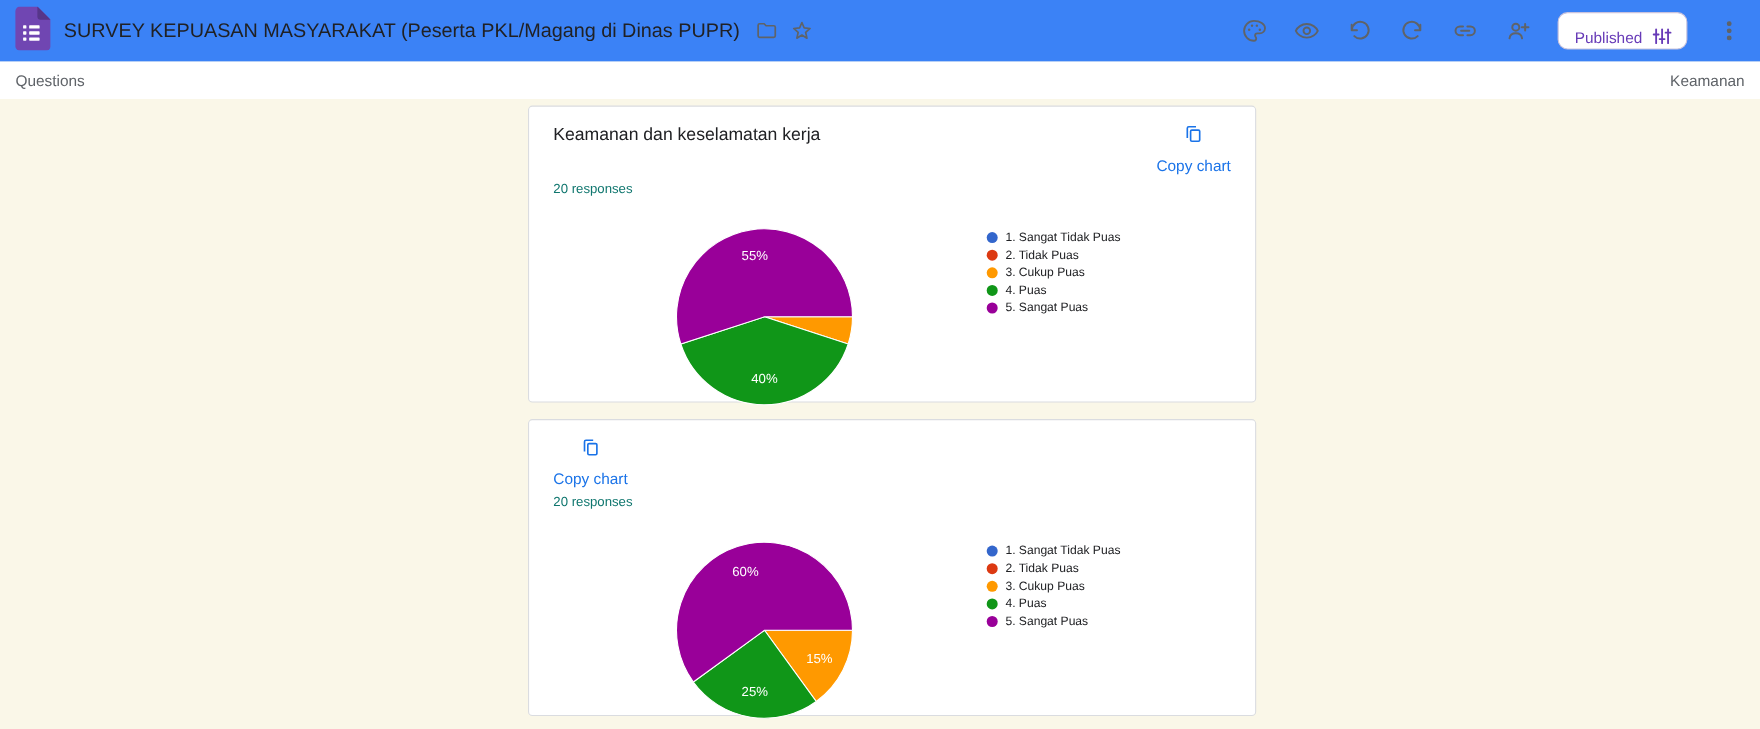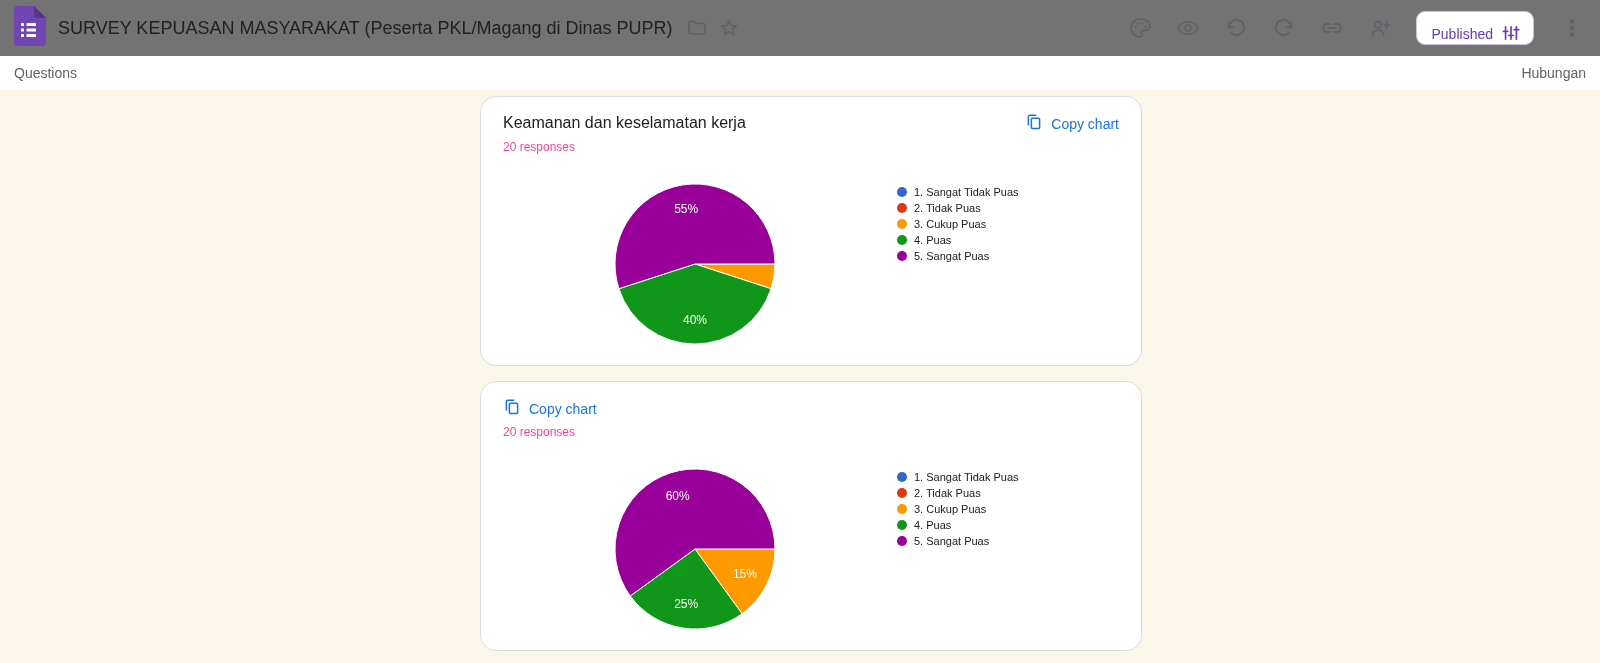--- a/index.html
+++ b/index.html
@@ -5,21 +5,21 @@
   * { box-sizing: border-box; }
   html,body { margin:0; padding:0; }
   body {
     width:1600px; height:663px; overflow:hidden;
     background:#faf7e8;
     font-family:"Liberation Sans", sans-serif;
     color:#202124;
   }
   
   .appbar {
-    height:56px; background:#737373;
+    height:56px; background:#3b82f6;
     display:flex; align-items:center;
     padding:0 16px 0 10px;
   }
   .form-logo { width:36px; height:40px; flex:0 0 auto; }
   .form-title {
     margin-left:12px; font-size:18px; color:#202124; white-space:nowrap;
   }
   .title-icons { display:flex; align-items:center; margin-left:12px; gap:8px; }
   .icon-btn {
     width:24px; height:24px; border:none; background:transparent; padding:0;
@@ -51,33 +51,34 @@
   }
   .tab-badge {
     width:20px; height:20px; border-radius:50%; background:#595c31;
     color:#fff; font-size:11px; font-weight:700;
     display:flex; align-items:center; justify-content:center;
   }
   
   .main { padding-top:6px; }
   .card {
     width:662px; height:270px; margin-left:480px; margin-bottom:15px;
-    background:#fff; border:1px solid #dadce0; border-radius:16px;
+    background:#fff; border:1px solid #dadce0; border-radius:4px;
     padding:0 22px;
   }
   .card-head {
     padding-top:16px; display:flex; justify-content:space-between; align-items:flex-start;
   }
   .card-title { font-size:16px; line-height:20px; color:#202124; }
   .copy-chart {
     display:flex; align-items:center; gap:8px; border:none; background:transparent;
     color:#1a73e8; font-size:14px; font-weight:500; cursor:pointer; padding:0;
     font-family:inherit;
-  }
-  .responses { margin-top:6px; font-size:12px; line-height:15px; color:#ec4899; }
+    flex-direction:column;
+  }
+  .responses { margin-top:6px; font-size:12px; line-height:15px; color:#0f766e; }
   .chart-row { display:flex; align-items:flex-start; margin-top:27px; }
   .pie { margin-left:110px; flex:0 0 auto; }
   .pie text { font-family:"Liberation Sans", sans-serif; }
   .legend { margin-left:120px; margin-top:2px; }
   .legend-row { display:flex; align-items:center; height:16px; gap:7px; }
   .legend-dot { width:10px; height:10px; border-radius:50%; flex:0 0 auto; }
   .legend-label { font-size:11px; color:#202124; white-space:nowrap; }
 </style>
 </head>
 <body>
@@ -175,21 +176,21 @@
       </svg>
     </button>
   </div>
 </header>
 
 <nav class="tabbar">
   <button class="tab">
     <span>Questions</span>
   </button>
   <button class="tab">
-    <span>Hubungan</span>
+    <span>Keamanan</span>
   </button>
 </nav>
 
 <main class="main">
 
   <section class="card">
     <div class="card-head">
       <div class="card-title">Keamanan dan keselamatan kerja</div>
       <button class="copy-chart">
         <span>

